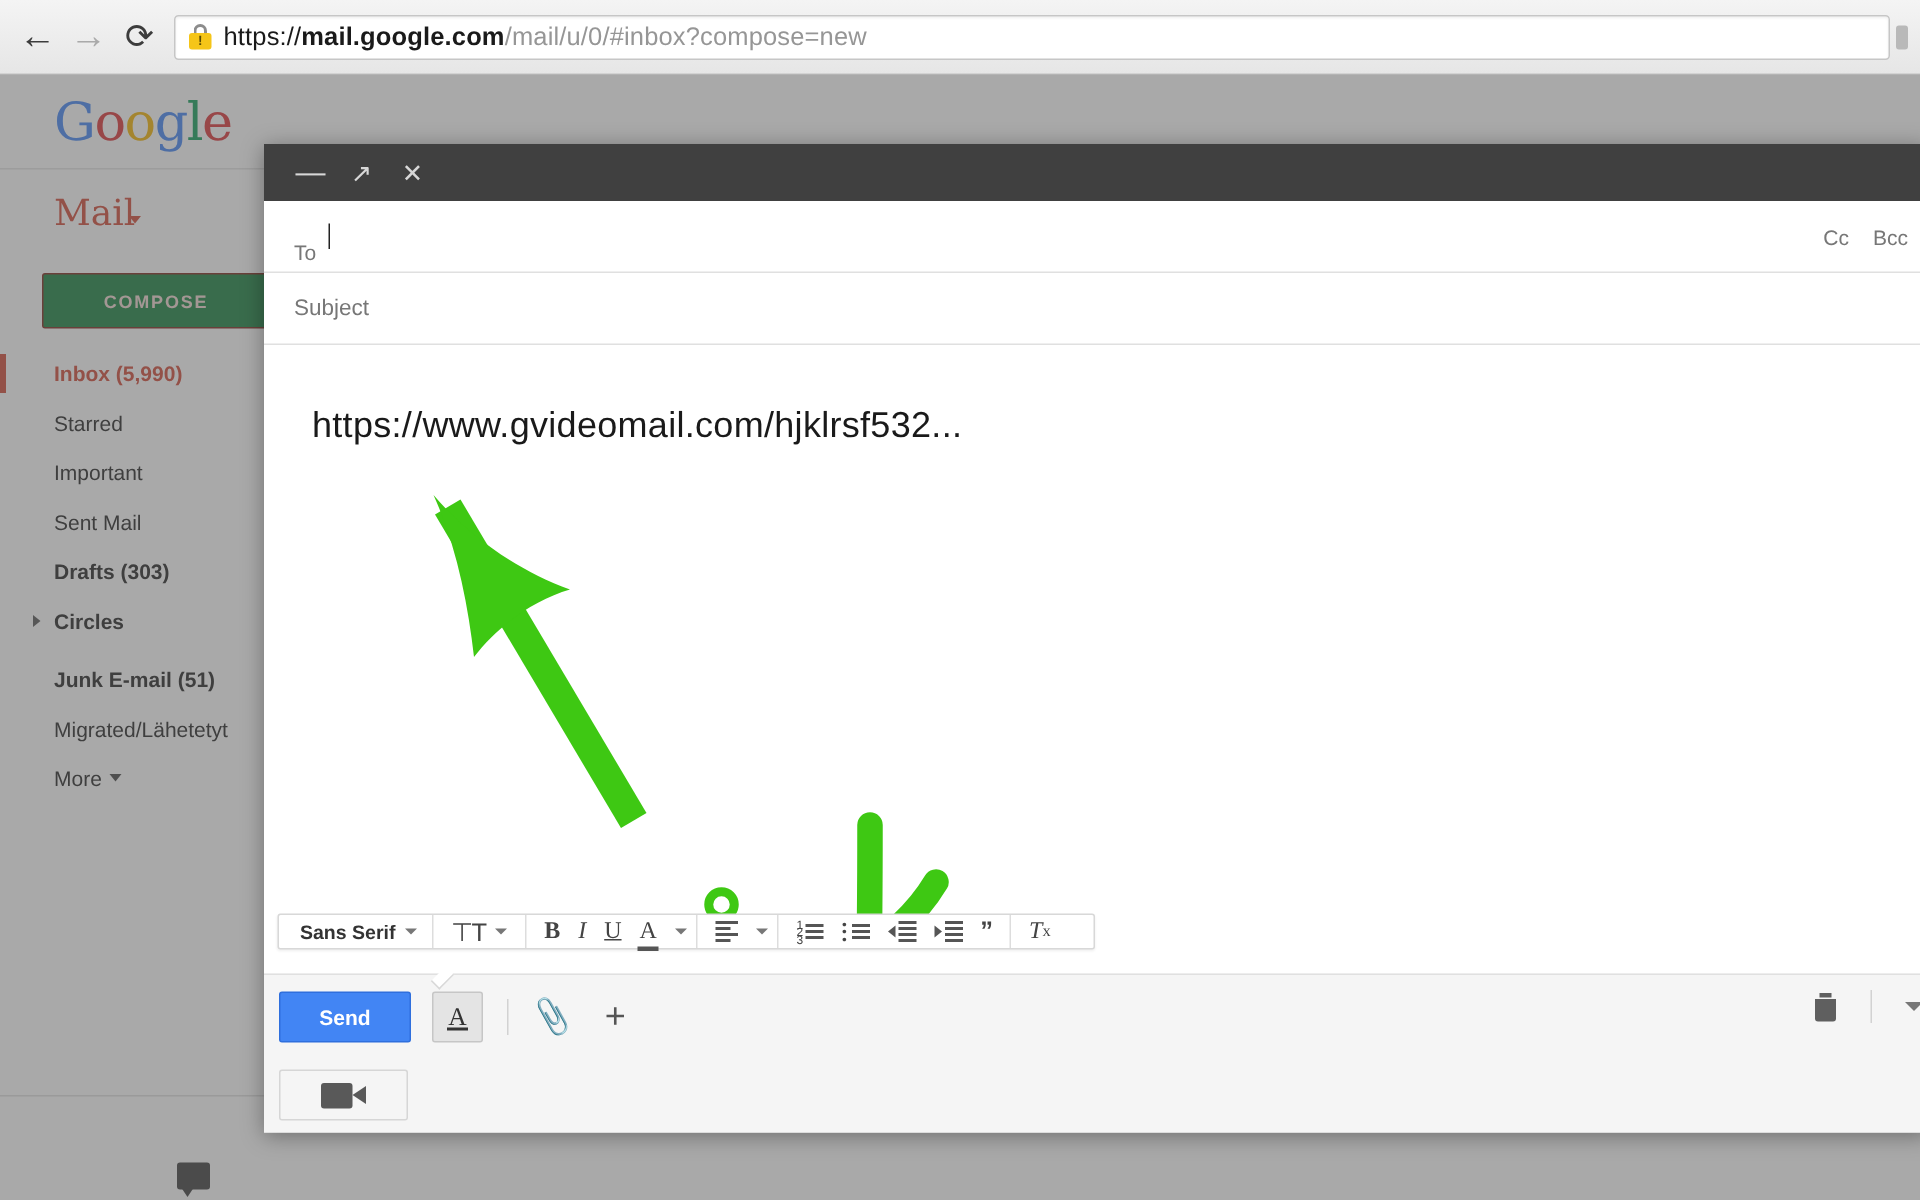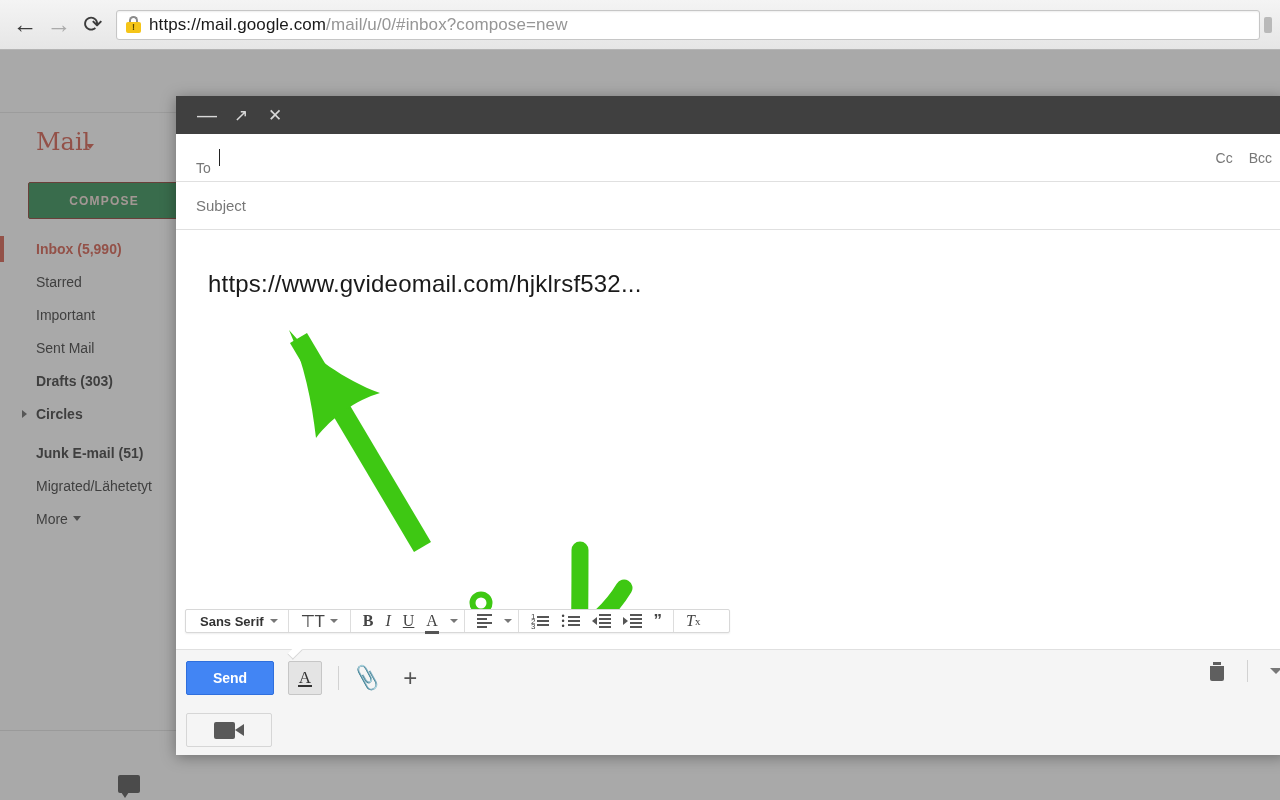--- a/index.html
+++ b/index.html
@@ -38,21 +38,21 @@
   }
   .lock-icon .body {
     position: absolute; left: 1px; top: 7px; width: 15px; height: 11px;
     background: #f5c518; border-radius: 2px;
   }
   .lock-icon .excl {
     position: absolute; left: 0; top: 7px; width: 17px; height: 11px;
     text-align: center; font-size: 9px; font-weight: bold; color: #5a4a00; line-height: 11px;
   }
   .url { font-size: 17px; color: #969696; white-space: nowrap; letter-spacing: .1px; }
-  .url b { color: #1a1a1a; font-weight: normal; }
+  .url b { color: #1a1a1a; font-weight: bold; }
   .url .dark { color: #1a1a1a; }
   .bar-right-nub {
     width: 8px; height: 16px; background: #b9b9b9; border-radius: 2px; flex: none;
   }
 
   
   .gmail { position: absolute; left: 0; top: 50px; width: 1280px; height: 750px; background: #fff; }
   .gmail-topbar {
     position: absolute; left: 0; top: 0; width: 1280px; height: 63px;
     background: #fff; border-bottom: 1px solid #e3e3e3;
@@ -273,20 +273,21 @@
           <span class="excl">!</span>
       </span>
       <span class="url"><span class="dark">https://</span><b>mail.google.com</b><span>/mail/u/0/#inbox?compose=new</span></span>
     </div>
     <div class="bar-right-nub"></div>
   </div>
 
   <div class="gmail">
     <div class="gmail-topbar"></div>
 
+    <div class="glogo"><span class="b">G</span><span class="r">o</span><span class="y">o</span><span class="b">g</span><span class="g">l</span><span class="r">e</span></div>
 
     <div class="searchbox" title="">
       <span class="search-caret"></span>
     </div>
     <div class="search-btn">
       <span class="mag"></span>
     </div>
     <div class="plus-name">+Ville</div>
     <div class="apps-grid">
       <i></i>

